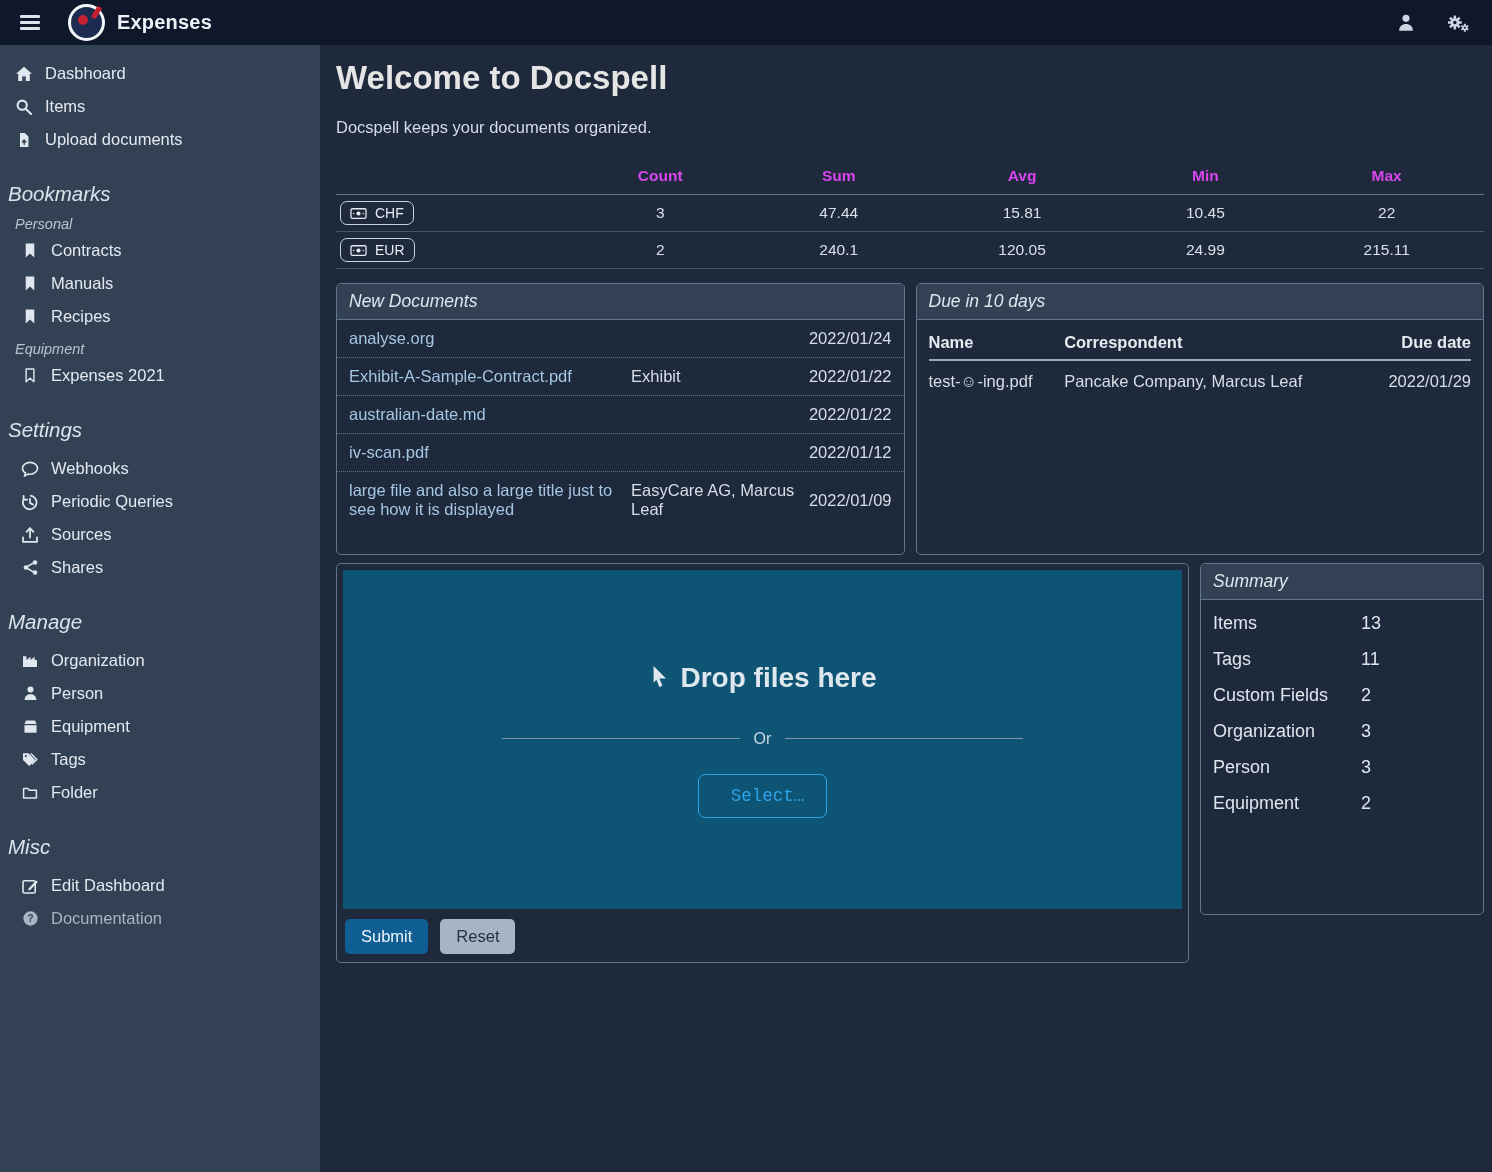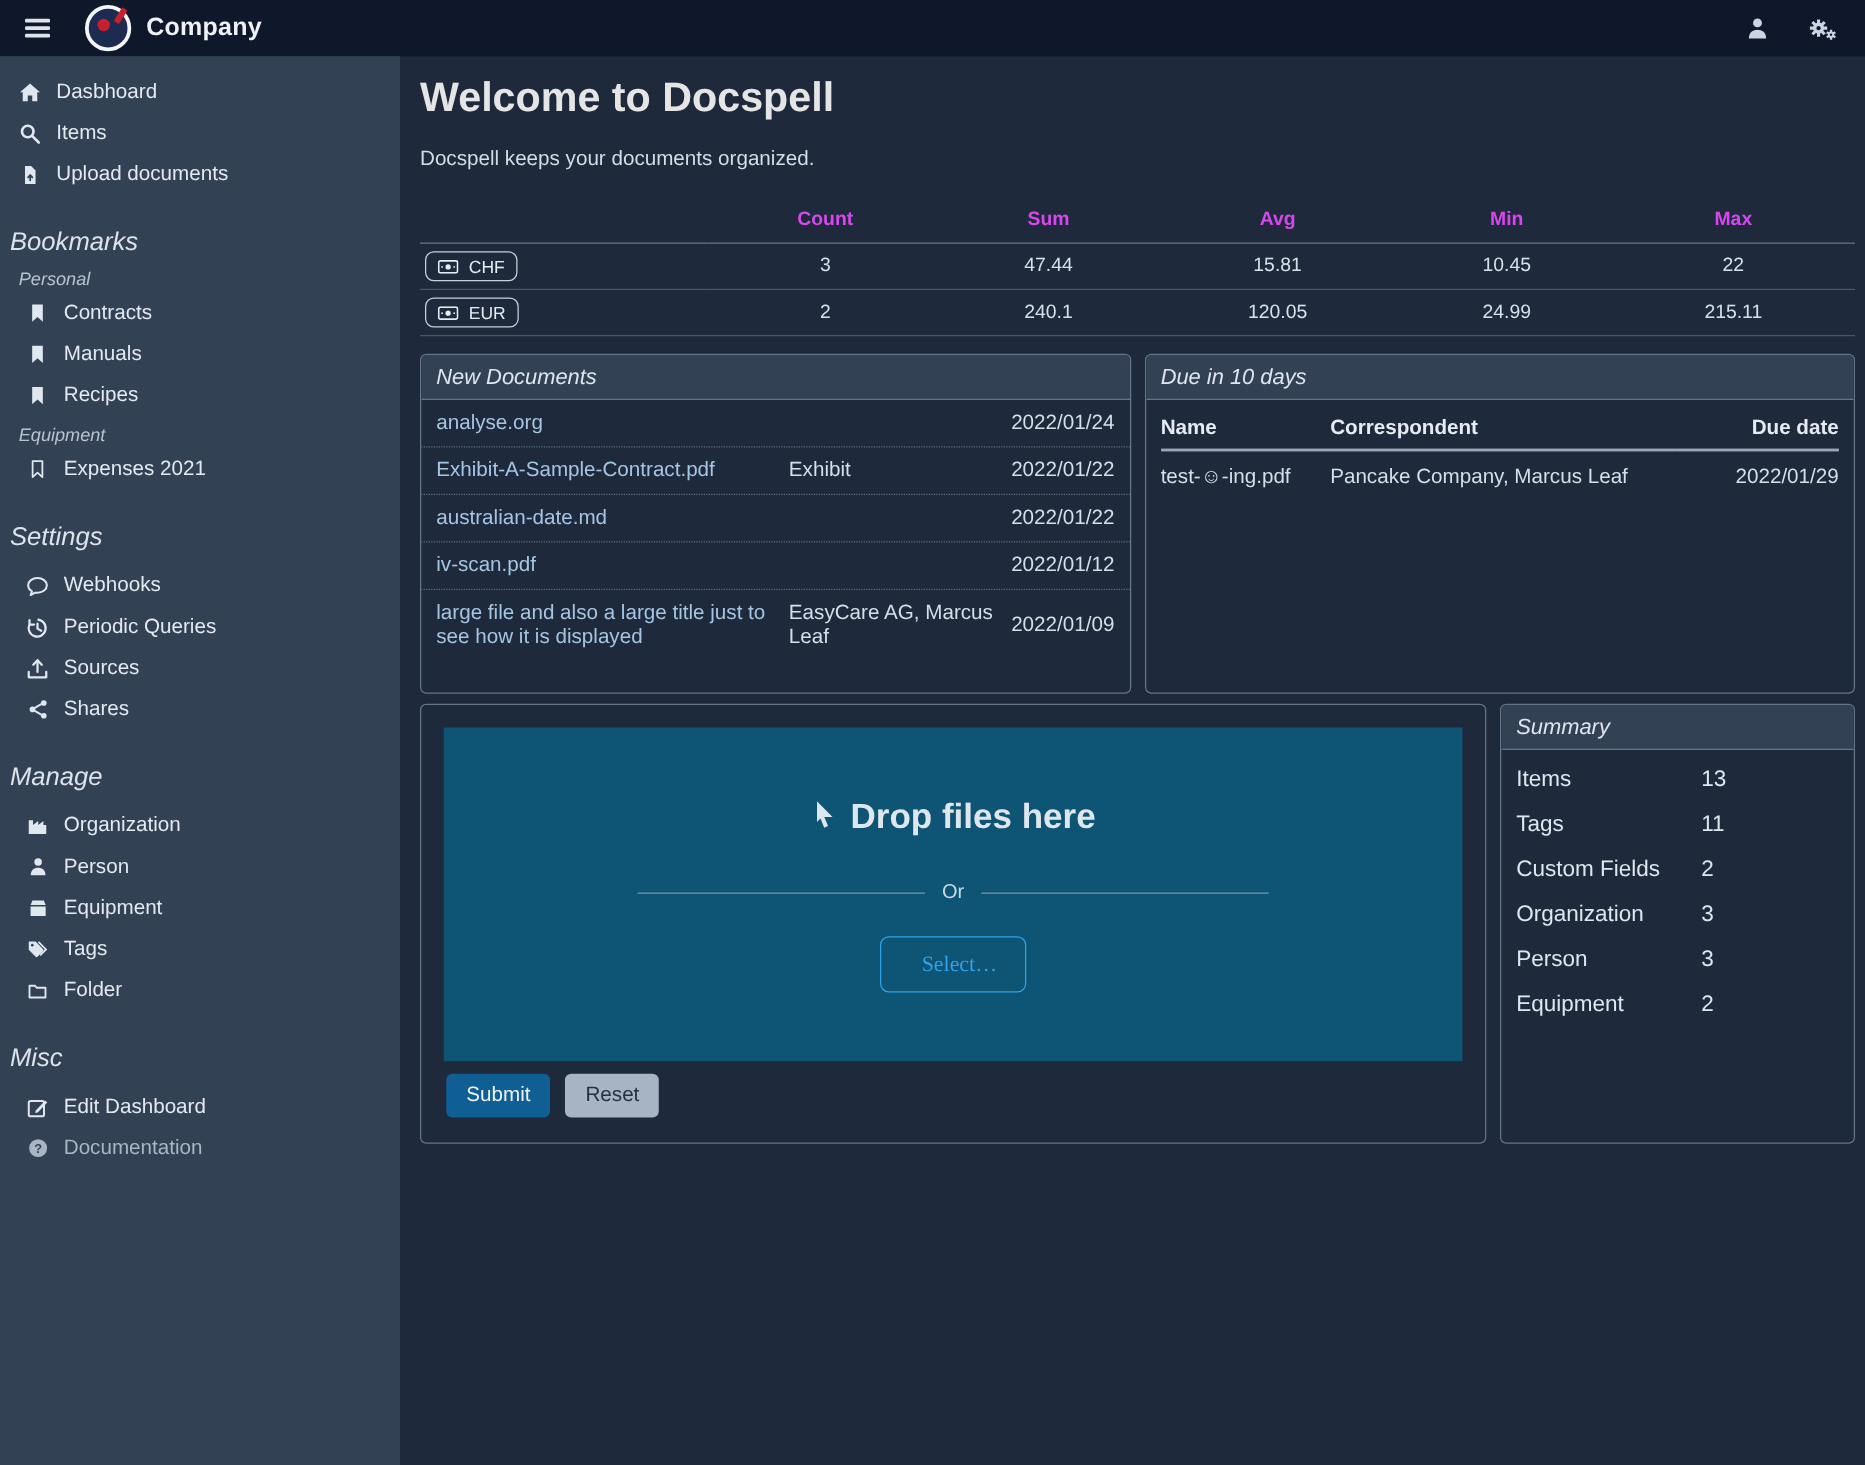--- a/index.html
+++ b/index.html
@@ -51,27 +51,27 @@
   .doc-row + .doc-row { border-top: 1px dotted #5d6e82; }
   .doc-name { flex: 0 0 52%; color: #a5c6e3; cursor: pointer; padding-right: 10px; }
   .doc-corr { flex: 1 1 auto; color: #d6dee7; padding-right: 10px; }
   .doc-date { margin-left: auto; color: #d6dee7; white-space: nowrap; }
   .due-table { width: calc(100% - 24px); margin: 6px 12px 0; border-collapse: collapse; font-size: 16.5px; }
   .due-table th { text-align: left; font-weight: bold; padding: 7px 0; border-bottom: 2px solid #9aa7b8; color: #e6ebf2; }
   .due-table th:last-child, .due-table td:last-child { text-align: right; }
   .due-table td { padding: 11px 0; color: #d6dee7; }
   .due-name { color: #a5c6e3; cursor: pointer; }
   
-  .p-upload { flex: 1 1 auto; height: 352px; padding: 18px; display: flex; flex-direction: column; }
+  .p-upload { flex: 1 1 auto; height: 400px; padding: 6px; display: flex; flex-direction: column; }
   .dropzone { background: #0e5474; flex: 1; display: flex; flex-direction: column; align-items: center; justify-content: center; cursor: pointer; }
   .drop-title { display: flex; align-items: center; gap: 10px; font-size: 28px; font-weight: bold; color: #dfe7ee; }
   .drop-title svg { width: 22px; height: 26px; }
   .or-divider { display: flex; align-items: center; gap: 14px; width: 62%; margin-top: 36px; color: #ccd8e2; font-size: 16px; }
   .or-divider .line { flex: 1; height: 1px; background: #7d95a8; }
-  .select-btn { margin-top: 26px; display: inline-flex; align-items: center; gap: 10px; background: none; border: 1px solid #2ea3e8; border-radius: 7px; color: #2ea3e8; font-size: 17.5px; padding: 11px 22px; cursor: pointer; font-family: Liberation Serif, serif; }
+  .select-btn { margin-top: 26px; display: inline-flex; align-items: center; gap: 10px; background: none; border: 1px solid #2ea3e8; border-radius: 7px; color: #2ea3e8; font-size: 17.5px; padding: 11px 22px; cursor: pointer; font-family: Liberation Mono, monospace; }
   .upload-actions { display: flex; gap: 12px; padding: 10px 2px 2px; }
   .btn { border: none; border-radius: 5px; font-size: 16.5px; padding: 8px 16px; cursor: pointer; font-family: inherit; }
   .btn-submit { background: #0f5f94; color: #eef3f8; }
   .btn-reset { background: #a6b4c4; color: #27313f; }
   
   .p-summary { width: 284px; flex-shrink: 0; height: 352px; }
   .sum-body { padding-top: 5px; }
   .sum-row { display: flex; padding: 7.5px 12px; font-size: 18px; color: #dee6ee; }
   .sum-label { width: 148px; }
   svg { display: block; }
@@ -83,21 +83,21 @@
   <button class="hamburger">
     <span class="bar"></span>
     <span class="bar"></span>
     <span class="bar"></span>
   </button>
   <div class="brand">
     <div class="logo">
       <span class="logo-ring"></span>
         <span class="logo-slash"></span>
     </div>
-    <span class="brand-title">Company</span>
+    <span class="brand-title">Expenses</span>
   </div>
   <div class="nav-right">
     <button class="nav-btn">
       <span>
         <svg width="20" height="20" viewBox="0 0 18 18" fill="currentColor">
             <circle cx="9" cy="4.8" r="3.2"></circle>
             <path d="M2.8 16 C2.8 11.8 5.6 9.8 9 9.8 C12.4 9.8 15.2 11.8 15.2 16 Z"></path>
           </svg>
       </span>
     </button>

